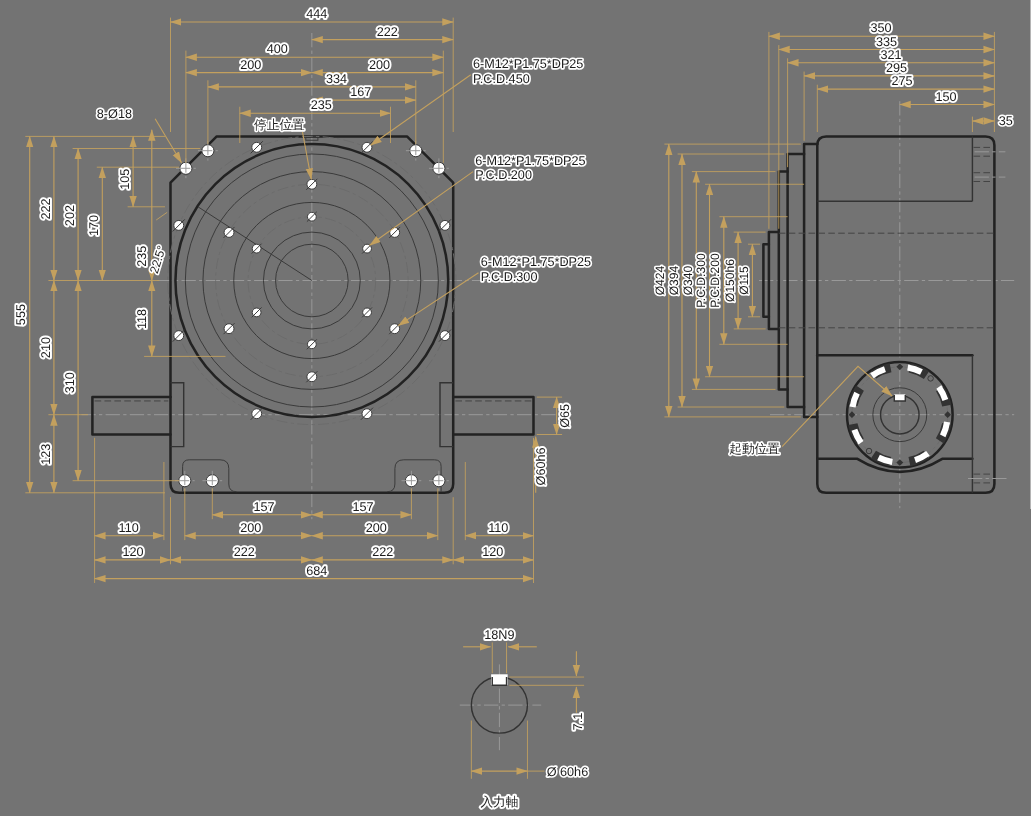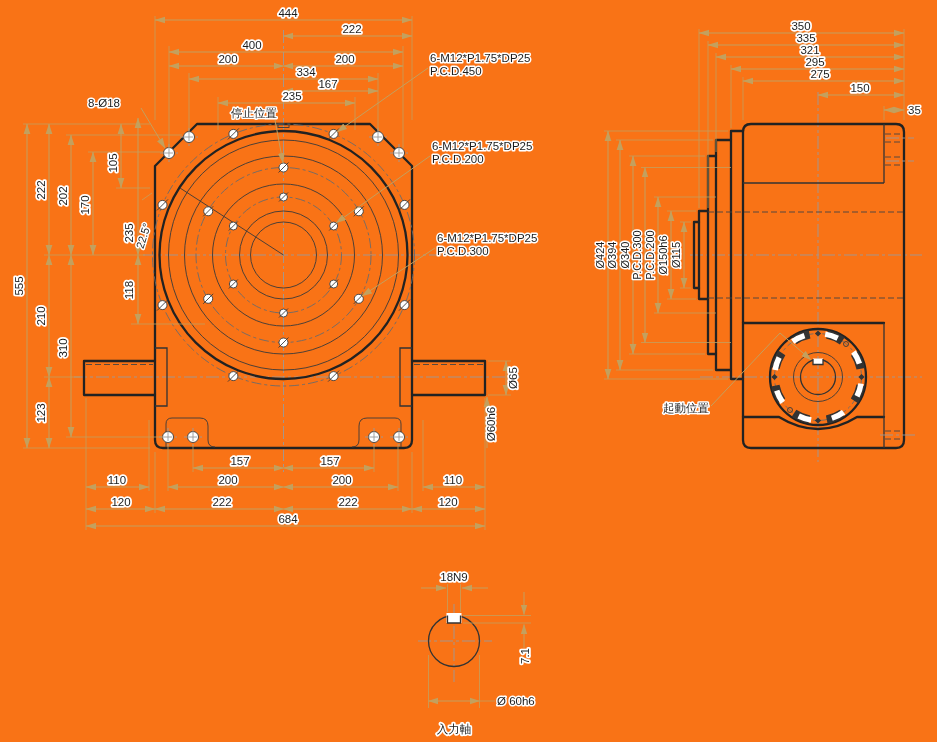--- a/index.html
+++ b/index.html
@@ -1,16 +1,16 @@
 <!DOCTYPE html>
 <html><head>
 <meta charset="utf-8">
 <style>
   html,body{margin:0;padding:0;background:#fff;}
-  .page{width:937px;height:742px;background:#f97316;position:relative;font-family:"Liberation Sans",sans-serif;}
+  .page{width:937px;height:742px;background:#737373;position:relative;font-family:"Liberation Sans",sans-serif;}
   svg{display:block;}
   .b{stroke:#222;stroke-width:2.3;fill:none;stroke-linejoin:round;stroke-linecap:round;}
   .m{stroke:#333;stroke-width:1.3;fill:none;}
   .t{stroke:#3a3a3a;stroke-width:0.9;fill:none;}
   .cl{stroke:#9a9a9a;stroke-width:0.9;fill:none;stroke-dasharray:13 3 3 3;}
   .pcd{stroke:#6b6b6b;stroke-width:0.9;fill:none;stroke-dasharray:10 3 3 3;}
   .hd{stroke:#444;stroke-width:0.9;fill:none;stroke-dasharray:6 3;}
   .dl{stroke:#c3a05e;stroke-width:1;fill:none;marker-start:url(#ar);marker-end:url(#ar);}
   .la{stroke:#c3a05e;stroke-width:1;fill:none;marker-end:url(#ar);}
   .el{stroke:#c3a05e;stroke-width:0.8;fill:none;}

